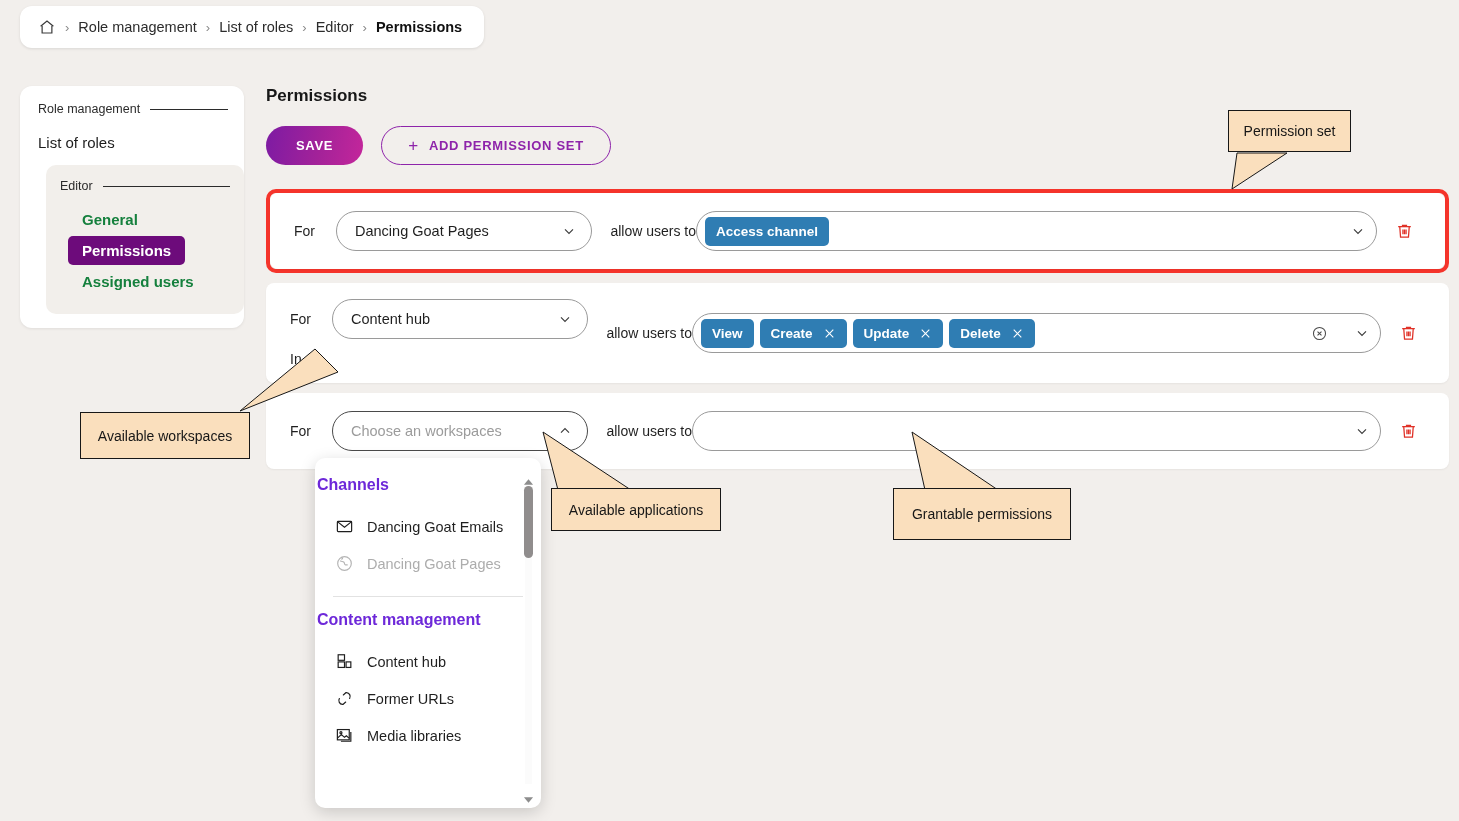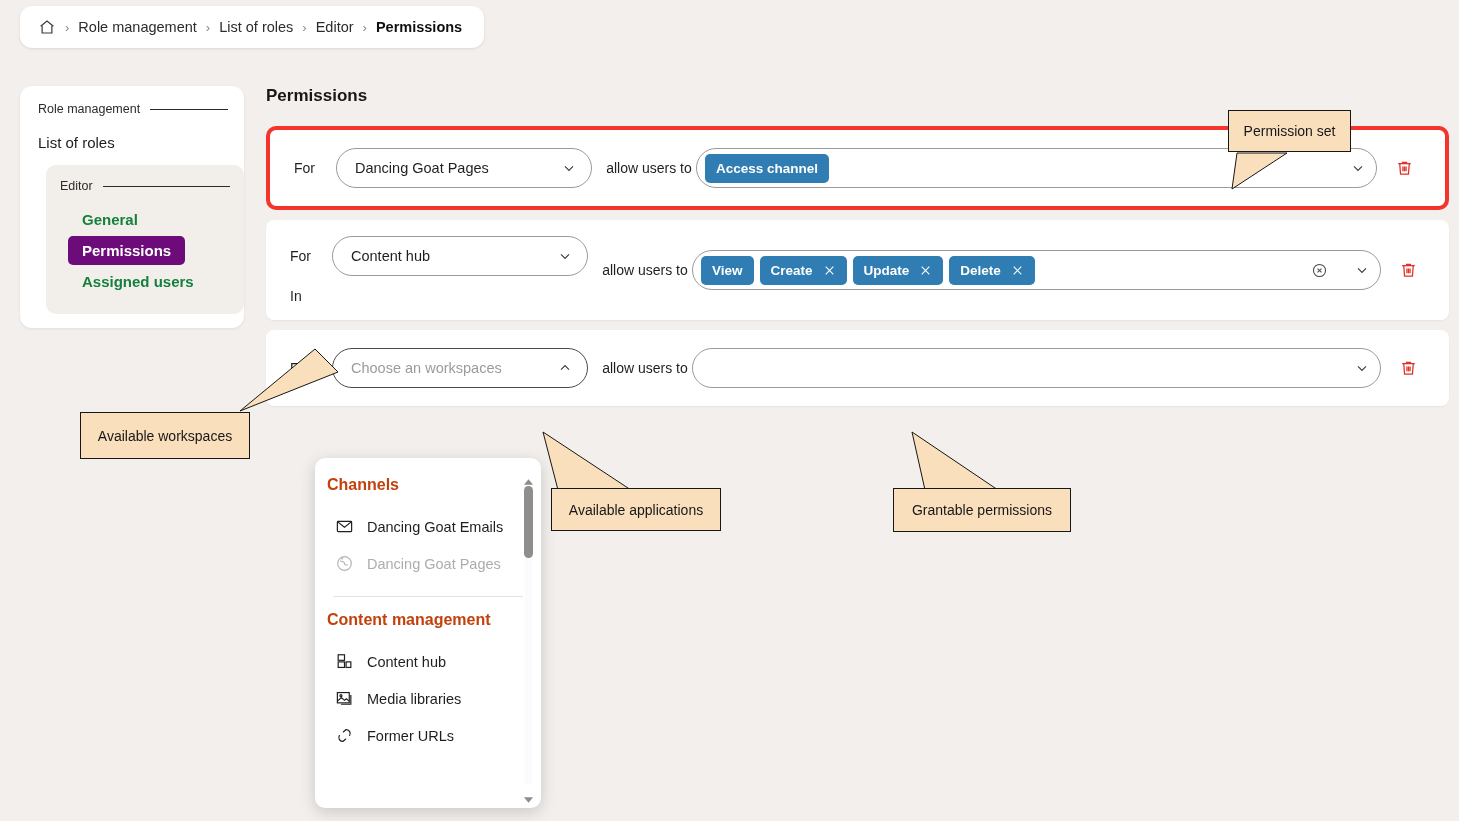--- a/index.html
+++ b/index.html
@@ -108,21 +108,21 @@
     border-radius:8px;
     display:flex; align-items:center;
     padding:18px 14px 18px 24px;
     gap:0;
     box-shadow:0 1px 2px rgba(0,0,0,.05);
   }
   .row.tall{ padding-top:16px; padding-bottom:16px; }
 
   .lbl{ font-size:14px; color:#1f1f1f; white-space:nowrap; }
   .lbl-for{ width:42px; }
-  .lbl-allow{ width:104px; text-align:center; padding-left:10px; }
+  .lbl-allow{ width:104px; text-align:right; padding-left:10px; }
 
   .sel{
     height:40px;
     border:1px solid #9a9a9a;
     border-radius:20px;
     display:flex; align-items:center;
     padding:0 14px 0 18px;
     background:#fff;
     cursor:pointer;
   }
@@ -171,22 +171,22 @@
     left:315px; top:458px;
     width:226px; height:350px;
     background:#fff;
     border-radius:10px;
     box-shadow:0 4px 16px rgba(0,0,0,.17);
     overflow:hidden;
     z-index:40;
   }
   .dd-inner{ position:absolute; inset:0; padding:18px 0 0 0; }
   .dd-head{
-    font-size:16px; font-weight:700; color:#c2410c;
-    padding:0 12px; margin-bottom:14px;
+    font-size:16px; font-weight:700; color:#6d28d9;
+    padding:0 2px; margin-bottom:14px;
   }
   .dd-head.second{ margin-top:4px; }
   .dd-item{
     display:flex; align-items:center; gap:13px;
     padding:9px 20px;
     font-size:14.5px; color:#1f1f1f;
     cursor:pointer;
   }
   .dd-item.disabled{ color:#adadad; cursor:default; }
   .dd-sep{ height:1px; background:#e2e2e2; margin:14px 18px 14px 18px; }
@@ -250,20 +250,27 @@
     </div>
     <div class="sb-link">General</div>
     <div class="sb-link active">Permissions</div>
     <div class="sb-link">Assigned users</div>
   </div>
 </div>
 
 <div class="main">
   <div class="page-title">Permissions</div>
 
+  <div class="toolbar">
+    <button class="btn-save">SAVE</button>
+    <button class="btn-add">
+      <span class="plus">+</span>
+      <span>ADD PERMISSION SET</span>
+    </button>
+  </div>
 
   <div class="rows">
 
     <div class="row-wrap highlight">
       <div class="row">
         <span class="lbl lbl-for">For</span>
         <div class="sel w-app">
           <span class="sel-val">Dancing Goat Pages</span>
           <svg width="16" height="16" viewBox="0 0 24 24" fill="none" stroke="#3a3a3a" stroke-width="1.7">
               <path d="M6 9.5l6 6 6-6"></path>
@@ -420,39 +427,39 @@
         <svg width="19" height="19" viewBox="0 0 24 24" fill="none" stroke="#1f1f1f" stroke-width="1.5">
           <rect x="4" y="3.5" width="8" height="7"></rect>
             <rect x="4" y="12.5" width="8" height="7"></rect>
           <rect x="14" y="12.5" width="6" height="7"></rect>
         </svg>
       </span>
       <span>Content hub</span>
     </div>
     <div class="dd-item">
       <span style="display:flex">
+        <svg width="19" height="19" viewBox="0 0 24 24" fill="none" stroke="#1f1f1f" stroke-width="1.5" stroke-linecap="round">
+          <path d="M14.5 4.5a5 5 0 014 7.5"></path>
+          <path d="M9.5 19.5a5 5 0 01-4-7.5"></path>
+          <path d="M10.5 7.5l3.5-3M13.5 16.5l-3.5 3"></path>
+        </svg>
+      </span>
+      <span>Former URLs</span>
+    </div>
+    <div class="dd-item">
+      <span style="display:flex">
         <svg width="19" height="19" viewBox="0 0 24 24" fill="none" stroke="#1f1f1f" stroke-width="1.5">
           <rect x="3" y="4.5" width="15" height="13"></rect>
           <circle cx="7.5" cy="8.5" r="1.3"></circle>
           <path d="M3.4 15l4.6-4.3 4 3.6 2.4-2 3.3 3"></path>
           <path d="M20 7.5v11.8H7.5"></path>
         </svg>
       </span>
       <span>Media libraries</span>
     </div>
-    <div class="dd-item">
-      <span style="display:flex">
-        <svg width="19" height="19" viewBox="0 0 24 24" fill="none" stroke="#1f1f1f" stroke-width="1.5" stroke-linecap="round">
-          <path d="M14.5 4.5a5 5 0 014 7.5"></path>
-          <path d="M9.5 19.5a5 5 0 01-4-7.5"></path>
-          <path d="M10.5 7.5l3.5-3M13.5 16.5l-3.5 3"></path>
-        </svg>
-      </span>
-      <span>Former URLs</span>
-    </div>
   </div>
 
   <div class="dd-scroll">
     <div class="sb-track"></div>
     <span class="sb-arrow up">
       <svg width="11" height="8" viewBox="0 0 12 8">
           <path d="M6 1l5 6H1z" fill="#8d8d8d"></path>
         </svg>
     </span>
     <div class="sb-thumb"></div>
@@ -481,15 +488,15 @@
 <svg class="tail" style="left:535px;top:428px;" width="130" height="70">
   <path d="M8 4 L96 62 L23 62 Z" fill="#fadfbd" stroke="#171717" stroke-width="1"></path>
 </svg>
 <div class="callout" style="left:551px;top:488px;width:170px;height:43px;">
   <span>Available applications</span>
 </div>
 
 <svg class="tail" style="left:890px;top:428px;" width="130" height="70">
   <path d="M22 4 L108 62 L35 62 Z" fill="#fadfbd" stroke="#171717" stroke-width="1"></path>
 </svg>
-<div class="callout" style="left:893px;top:488px;width:178px;height:44px;">
+<div class="callout" style="left:893px;top:488px;width:178px;height:52px;">
   <span>Grantable permissions</span>
 </div>
 
 </body></html>

